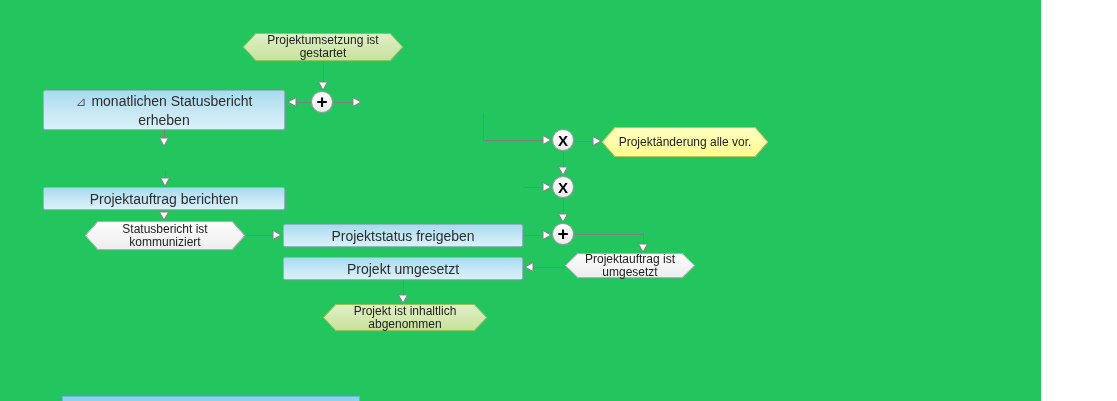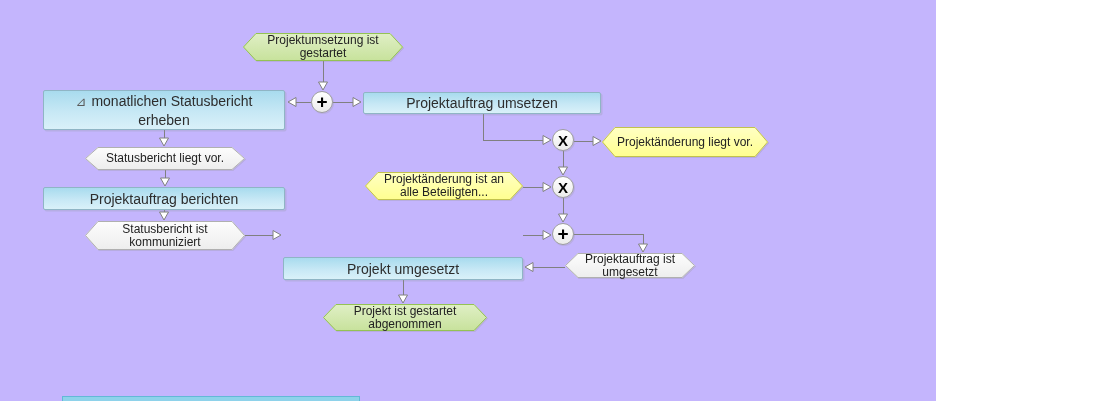--- a/index.html
+++ b/index.html
@@ -1,17 +1,17 @@
 <!DOCTYPE html>
 <html><head>
 <meta charset="utf-8">
 <style>
   html,body{margin:0;padding:0;background:#fff;}
   #canvas{
-    position:relative;width:936px;height:401px;background:#c4b5fd;overflow:hidden;
+    position:relative;width:1041px;height:401px;background:#22c55e;overflow:hidden;
     font-family:"Liberation Sans","DejaVu Sans",sans-serif;color:#2d2d2d;
   }
   #edges{position:absolute;left:0;top:0;pointer-events:none;}
   .edge-line{fill:none;stroke:#808080;stroke-width:1;shape-rendering:crispEdges;}
   .edge-head{fill:#ffffff;stroke:#808080;stroke-width:1;}
 
   
   .fn{
     position:absolute;box-sizing:border-box;
     border:1px solid #8fb5c5;border-radius:2px;
@@ -133,80 +133,66 @@
   </svg>
 
   <div class="hex green" style="left:243px;top:33px;width:160px;height:28px">
     <div class="hex-fill"></div>
     <svg class="hex-outline" width="160" height="28">
       <polygon points="13,0.5 147,0.5 159.5,14 147,27.5 13,27.5 0.5,14"></polygon>
       </svg>
     <div class="hex-label">Projektumsetzung ist gestartet</div>
   </div>
 
-  <div class="hex white" style="left:85px;top:147px;width:160px;height:23px">
-    <div class="hex-fill"></div>
-    <svg class="hex-outline" width="160" height="23">
-      <polygon points="13,0.5 147,0.5 159.5,11.5 147,22.5 13,22.5 0.5,11.5"></polygon>
-      </svg>
-    <div class="hex-label">Statusbericht liegt vor.</div>
-  </div>
 
   <div class="hex white" style="left:85px;top:221px;width:160px;height:29px">
     <div class="hex-fill"></div>
     <svg class="hex-outline" width="160" height="29">
       <polygon points="13,0.5 147,0.5 159.5,14.5 147,28.5 13,28.5 0.5,14.5"></polygon>
       </svg>
     <div class="hex-label">Statusbericht ist kommuniziert</div>
   </div>
 
   <div class="hex yellow" style="left:602px;top:127px;width:166px;height:30px">
     <div class="hex-fill"></div>
     <svg class="hex-outline" width="166" height="30">
       <polygon points="13,0.5 153,0.5 165.5,15 153,29.5 13,29.5 0.5,15"></polygon>
       </svg>
-    <div class="hex-label">Projektänderung liegt vor.</div>
-  </div>
-
-  <div class="hex yellow" style="left:365px;top:172px;width:158px;height:28px">
-    <div class="hex-fill"></div>
-    <svg class="hex-outline" width="158" height="28">
-      <polygon points="13,0.5 145,0.5 157.5,14 145,27.5 13,27.5 0.5,14"></polygon>
-      </svg>
-    <div class="hex-label">Projektänderung ist an alle Beteiligten...</div>
-  </div>
+    <div class="hex-label">Projektänderung alle vor.</div>
+  </div>
+
 
   <div class="hex white" style="left:565px;top:253px;width:130px;height:25px">
     <div class="hex-fill"></div>
     <svg class="hex-outline" width="130" height="25">
       <polygon points="13,0.5 117,0.5 129.5,12.5 117,24.5 13,24.5 0.5,12.5"></polygon>
       </svg>
     <div class="hex-label" style="padding:8px 10px">Projektauftrag ist umgesetzt</div>
   </div>
 
   <div class="hex green" style="left:323px;top:304px;width:164px;height:27px">
     <div class="hex-fill"></div>
     <svg class="hex-outline" width="164" height="27">
       <polygon points="13,0.5 151,0.5 163.5,13.5 151,26.5 13,26.5 0.5,13.5"></polygon>
       </svg>
-    <div class="hex-label">Projekt ist gestartet abgenommen</div>
+    <div class="hex-label">Projekt ist inhaltlich abgenommen</div>
   </div>
 
   <div class="fn" style="left:43px;top:90px;width:242px;height:40px">
     <div class="label"><span class="fn-icon">⊿</span><span>monatlichen Statusbericht erheben</span></div>
   </div>
 
-  <div class="fn" style="left:363px;top:92px;width:238px;height:22px">
-    <div class="label">Projektauftrag umsetzen</div>
-  </div>
 
   <div class="fn" style="left:43px;top:187px;width:242px;height:23px">
     <div class="label">Projektauftrag berichten</div>
   </div>
 
+  <div class="fn" style="left:283px;top:224px;width:240px;height:23px">
+    <div class="label">Projektstatus freigeben</div>
+  </div>
 
   <div class="fn" style="left:283px;top:257px;width:240px;height:23px">
     <div class="label">Projekt umgesetzt</div>
   </div>
 
   <div class="rule plus" style="left:311px;top:91px">
     <span>+</span>
   </div>
   <div class="rule xor" style="left:552px;top:129px">
     <span>X</span>

